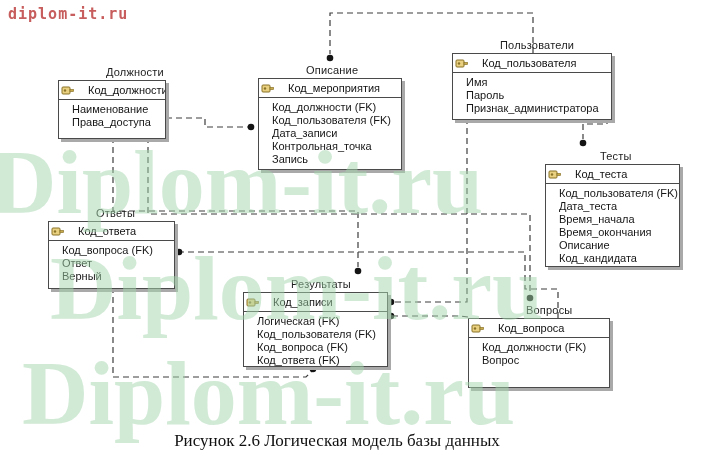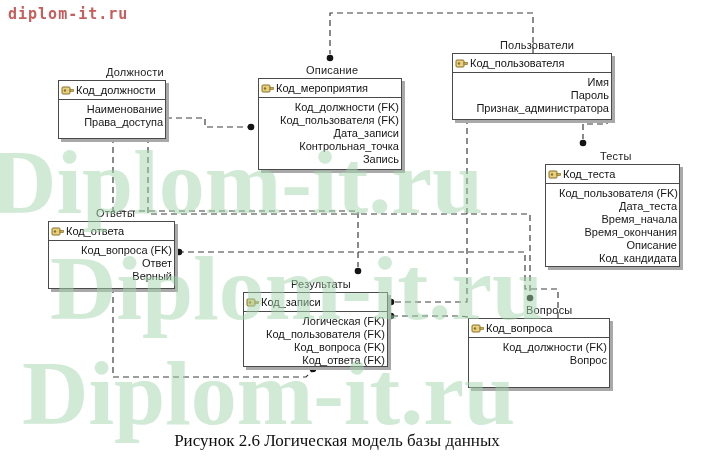--- a/index.html
+++ b/index.html
@@ -23,32 +23,31 @@
     font-size:11px;color:#1c1c1c;height:14px;line-height:13px;
     white-space:nowrap;letter-spacing:.2px;margin-left:48px;
   }
   .ebox{
     background:#ffffff;
     border:1px solid #4a4a4a;
     box-shadow:3px 3px 0 #a9a9a9;
     overflow:hidden;
   }
   .ehead{
-    display:flex;align-items:center;gap:2px;
+    display:flex;align-items:center;gap:14px;
     padding:3px 3px 3px 2px;
     border-bottom:1px solid #4a4a4a;
     font-size:11px;color:#111;
     white-space:nowrap;
   }
   .kicon{width:13px;height:11px;flex:0 0 auto;display:inline-block;}
   .ebody{padding:3px 2px 3px 13px;}
   .erow{
     font-size:11px;line-height:13px;color:#161616;
     white-space:nowrap;
-    text-align:right;
   }
 
   
   .wm{
     position:absolute;z-index:5;pointer-events:none;
     font-family:"Liberation Serif", serif;
     font-weight:700;
     font-size:92px;line-height:1;
     color:rgba(164,213,174,0.50);
     white-space:nowrap;

